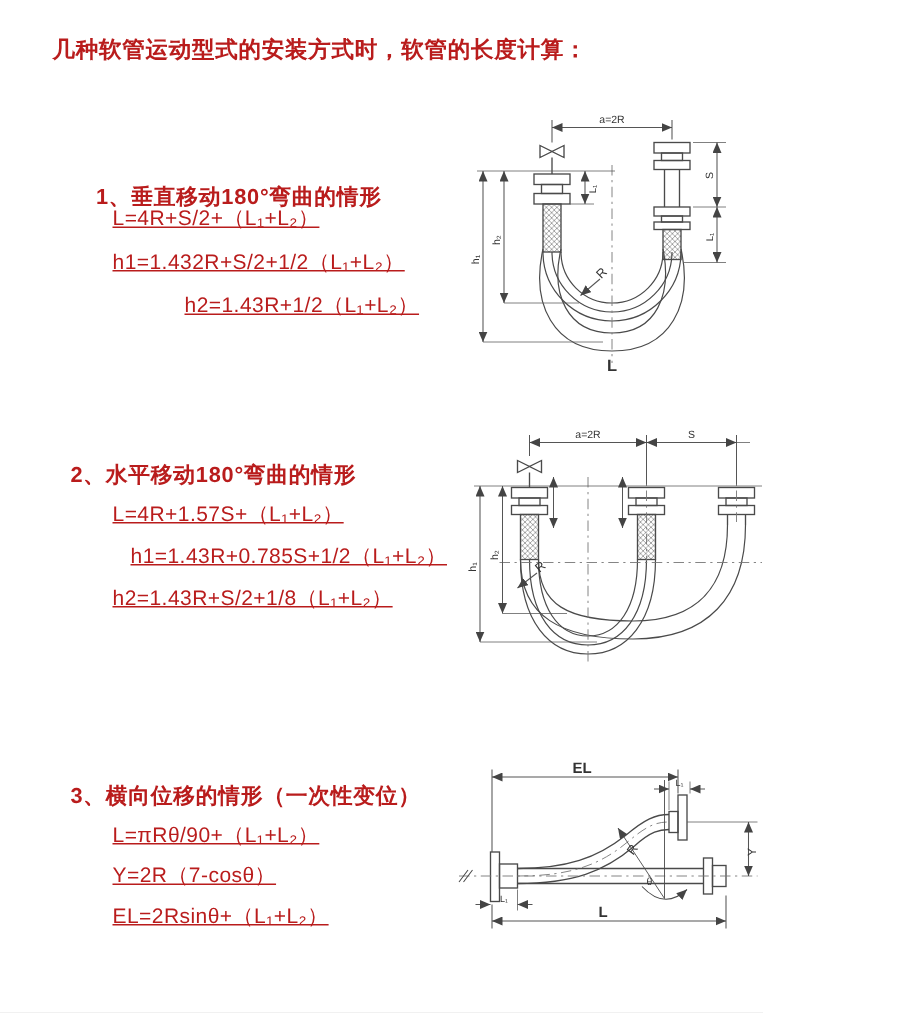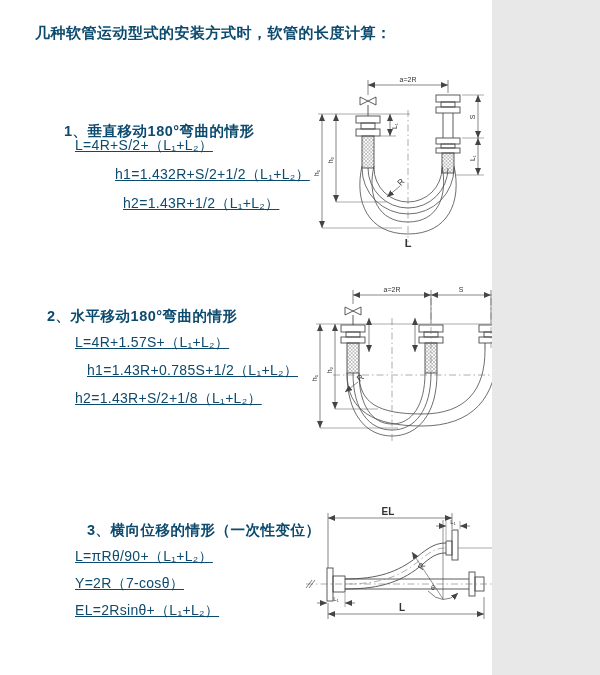--- a/index.html
+++ b/index.html
@@ -1,41 +1,41 @@
 <!DOCTYPE html>
 <html><head>
 <meta charset="utf-8">
 <style>
   html,body{margin:0;padding:0;background:#e8e8e8;}
-  .canvas{position:relative;width:492px;height:675px;background:#ffffff;overflow:hidden;
-          font-family:"Liberation Sans","DejaVu Sans",sans-serif;color:#0c4a6e;}
+  .canvas{position:relative;width:600px;height:675px;background:#ffffff;overflow:hidden;
+          font-family:"Liberation Sans","DejaVu Sans",sans-serif;color:#b91c1c;}
   .page-title{position:absolute;left:35px;top:24px;font-size:15px;font-weight:bold;letter-spacing:.5px;}
   .sec-heading{position:absolute;font-size:14.5px;font-weight:bold;letter-spacing:.5px;}
   .formula{position:absolute;font-size:14px;letter-spacing:.3px;text-decoration:underline;}
   .diag{position:absolute;}
   svg text{fill:#333;font-family:"Liberation Sans","DejaVu Sans",sans-serif;}
 </style>
 </head>
 <body>
 
 <div class="canvas">
 
   <div class="page-title">几种软管运动型式的安装方式时，软管的长度计算：</div>
 
   <div class="sec-heading" style="left:64px;top:110px;margin-top:12px;">1、垂直移动180°弯曲的情形</div>
   <div class="formula" style="left:75px;top:137px;">L=4R+S/2+（L₁+L₂）</div>
-  <div class="formula" style="left:75px;top:166px;margin-left:40px;">h1=1.432R+S/2+1/2（L₁+L₂）</div>
+  <div class="formula" style="left:75px;top:166px;">h1=1.432R+S/2+1/2（L₁+L₂）</div>
   <div class="formula" style="left:75px;top:195px;margin-left:48px;">h2=1.43R+1/2（L₁+L₂）</div>
 
   <div class="sec-heading" style="left:47px;top:307px;">2、水平移动180°弯曲的情形</div>
   <div class="formula" style="left:75px;top:334px;">L=4R+1.57S+（L₁+L₂）</div>
   <div class="formula" style="left:75px;top:362px;margin-left:12px;">h1=1.43R+0.785S+1/2（L₁+L₂）</div>
   <div class="formula" style="left:75px;top:390px;">h2=1.43R+S/2+1/8（L₁+L₂）</div>
 
-  <div class="sec-heading" style="left:47px;top:521px;margin-left:40px;">3、横向位移的情形（一次性变位）</div>
+  <div class="sec-heading" style="left:47px;top:521px;">3、横向位移的情形（一次性变位）</div>
   <div class="formula" style="left:75px;top:548px;">L=πRθ/90+（L₁+L₂）</div>
   <div class="formula" style="left:75px;top:575px;">Y=2R（7-cosθ）</div>
   <div class="formula" style="left:75px;top:602px;">EL=2Rsinθ+（L₁+L₂）</div>
 
   <svg class="diag" style="left:310px;top:70px;" width="285" height="200" viewBox="0 0 285 200">
     <defs>
       <marker id="ah1" markerWidth="8" markerHeight="6" refX="7" refY="3" orient="auto-start-reverse" markerUnits="userSpaceOnUse">
         <path d="M0,0 L7,3 L0,6 Z" fill="#444"></path>
       </marker>
       <pattern id="br1" width="3.5" height="3.5" patternUnits="userSpaceOnUse">

